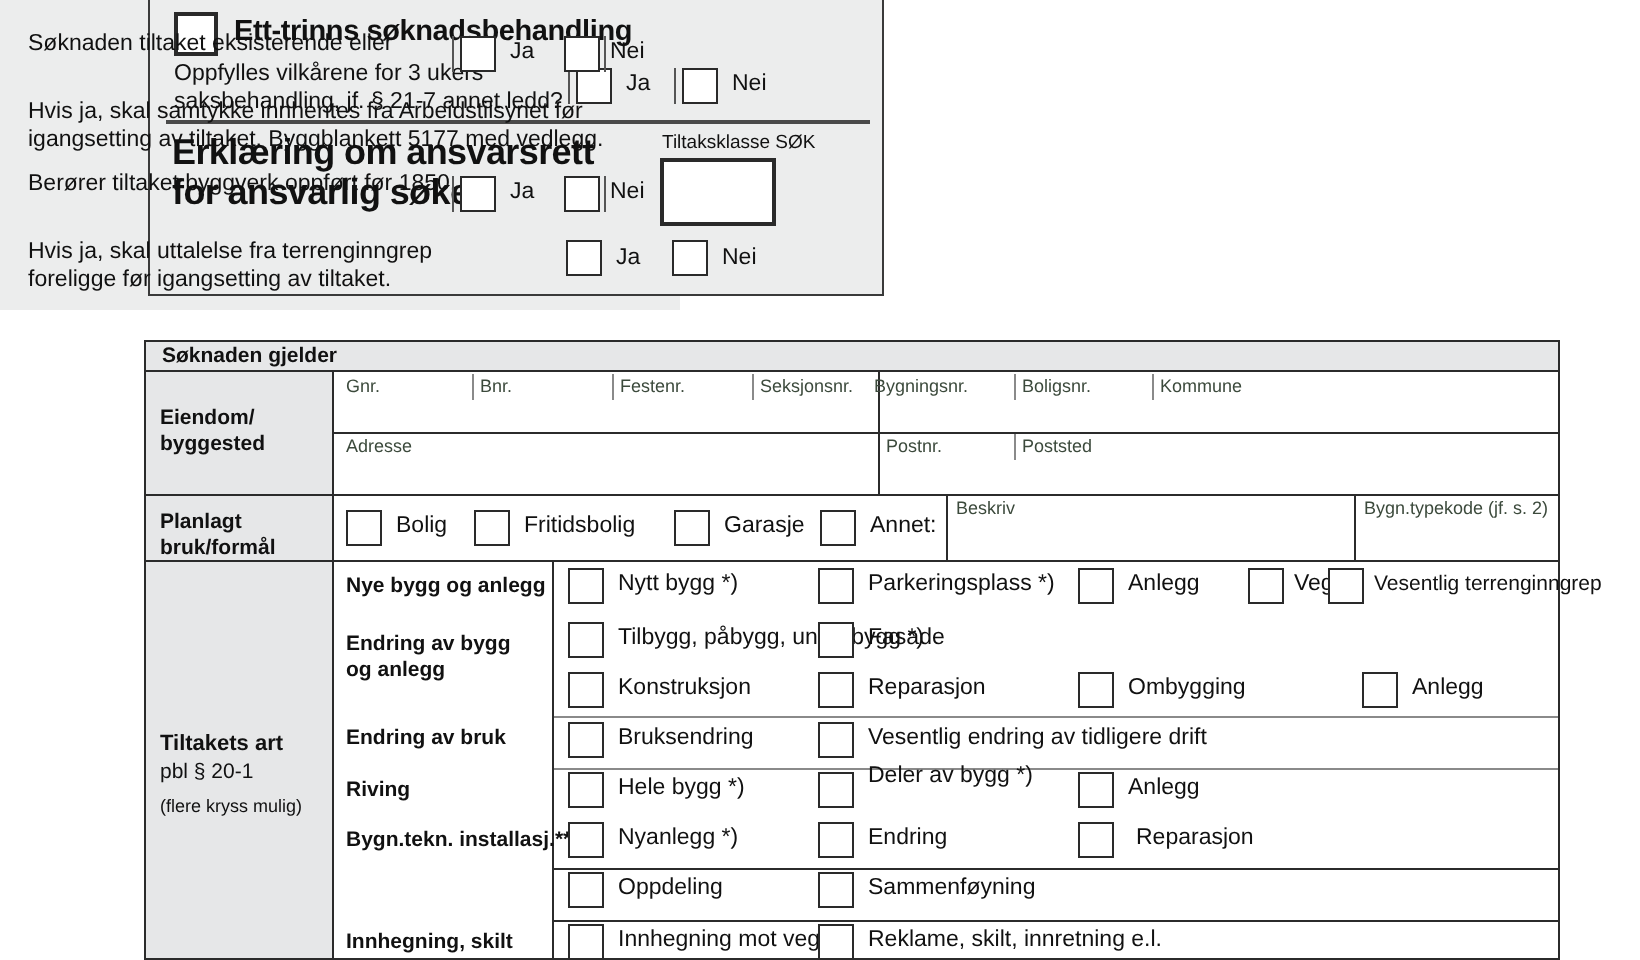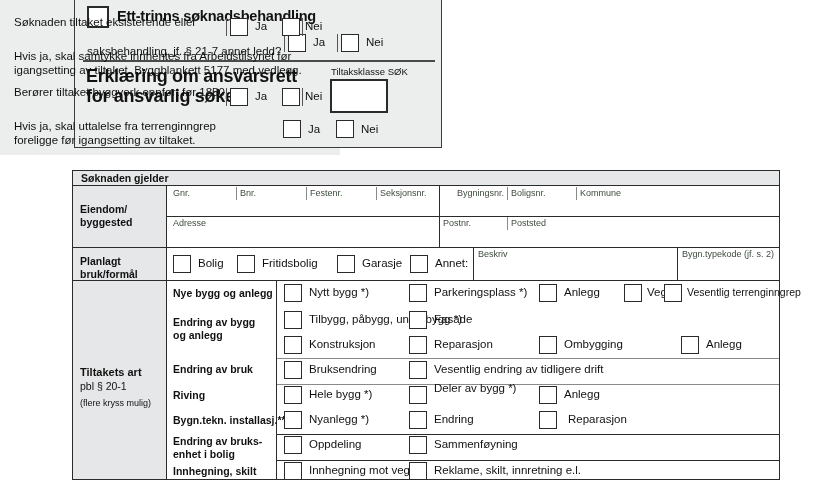--- a/index.html
+++ b/index.html
@@ -48,20 +48,21 @@
   .rowlab{position:absolute;font-size:10.5px;font-weight:bold;line-height:12.5px;white-space:nowrap;}
   .cklab{position:absolute;font-size:11.5px;white-space:nowrap;}
 </style>
 </head>
 <body>
 
 <div class="panel" id="tl">
   <div class="cbx lg" style="left:12px;top:6px;"></div>
   <div class="tx heading1" style="left:42px;top:8px;">Ett-trinns søknadsbehandling</div>
 
+  <div class="tx t11" style="left:12px;top:31px;">Oppfylles vilkårene for 3 ukers</div>
   <div class="tx t11" style="left:12px;top:45px;">saksbehandling, jf. § 21-7 annet ledd?</div>
 
   <div class="sep" style="left:209px;top:34px;height:18px;"></div>
   <div class="cbx s" style="left:213px;top:34px;"></div>
   <div class="tx t11" style="left:238px;top:36px;">Ja</div>
   <div class="sep" style="left:262px;top:34px;height:18px;"></div>
   <div class="cbx s" style="left:266px;top:34px;"></div>
   <div class="tx t11" style="left:291px;top:36px;">Nei</div>
 
   <div class="hr" style="top:60px;"></div>
@@ -116,21 +117,21 @@
   <div class="rowlab" style="left:7px;top:32px;">Eiendom/<br>byggested</div>
 
   <div class="cap" style="left:100px;top:17px;">Gnr.</div>
   <div class="thin" style="left:163px;top:16px;height:13px;"></div>
   <div class="cap" style="left:167px;top:17px;">Bnr.</div>
   <div class="thin" style="left:233px;top:16px;height:13px;"></div>
   <div class="cap" style="left:237px;top:17px;">Festenr.</div>
   <div class="thin" style="left:303px;top:16px;height:13px;"></div>
   <div class="cap" style="left:307px;top:17px;">Seksjonsnr.</div>
   <div class="vline" style="left:366px;top:15px;height:61px;"></div>
-  <div class="cap" style="left:384px;top:17px;">Bygningsnr.</div>
+  <div class="cap" style="left:364px;top:17px;">Bygningsnr.</div>
   <div class="thin" style="left:434px;top:16px;height:13px;"></div>
   <div class="cap" style="left:438px;top:17px;">Boligsnr.</div>
   <div class="thin" style="left:503px;top:16px;height:13px;"></div>
   <div class="cap" style="left:507px;top:17px;">Kommune</div>
 
   <div class="hline" style="left:93px;top:45px;width:613px;"></div>
   <div class="cap" style="left:100px;top:47px;">Adresse</div>
   <div class="cap" style="left:370px;top:47px;">Postnr.</div>
   <div class="thin" style="left:434px;top:46px;height:13px;"></div>
   <div class="cap" style="left:438px;top:47px;">Poststed</div>
@@ -159,21 +160,20 @@
   <div class="rowlab" style="left:7px;top:209px;font-weight:normal;">pbl § 20-1</div>
   <div class="rowlab" style="left:7px;top:226px;font-weight:normal;font-size:9px;">(flere kryss mulig)</div>
 
   <div class="vline" style="left:203px;top:110px;height:198px;"></div>
 
   <div class="rowlab" style="left:100px;top:116px;"><span>Nye bygg og anlegg</span></div>
   <div class="rowlab" style="left:100px;top:145px;"><span>Endring av bygg</span><br><span>og anlegg</span></div>
   <div class="rowlab" style="left:100px;top:192px;"><span>Endring av bruk</span></div>
   <div class="rowlab" style="left:100px;top:218px;"><span>Riving</span></div>
   <div class="rowlab" style="left:100px;top:243px;"><span>Bygn.tekn.  installasj.**)</span></div>
-  <div class="rowlab" style="left:100px;top:264px;"><span>Endring av bruks-</span><br><span>enhet i bolig</span></div>
   <div class="rowlab" style="left:100px;top:294px;"><span>Innhegning, skilt</span></div>
 
   <div class="hthin" style="left:204px;top:187px;width:502px;"></div>
   <div class="hthin" style="left:204px;top:213px;width:502px;"></div>
   <div class="hline" style="left:204px;top:263px;width:502px;"></div>
   <div class="hline" style="left:204px;top:289px;width:502px;"></div>
 
   <div class="cbx s" style="left:211px;top:113px;"></div>
   <div class="cklab" style="left:236px;top:115px;">Nytt bygg *)</div>
   <div class="cbx s" style="left:336px;top:113px;"></div>

